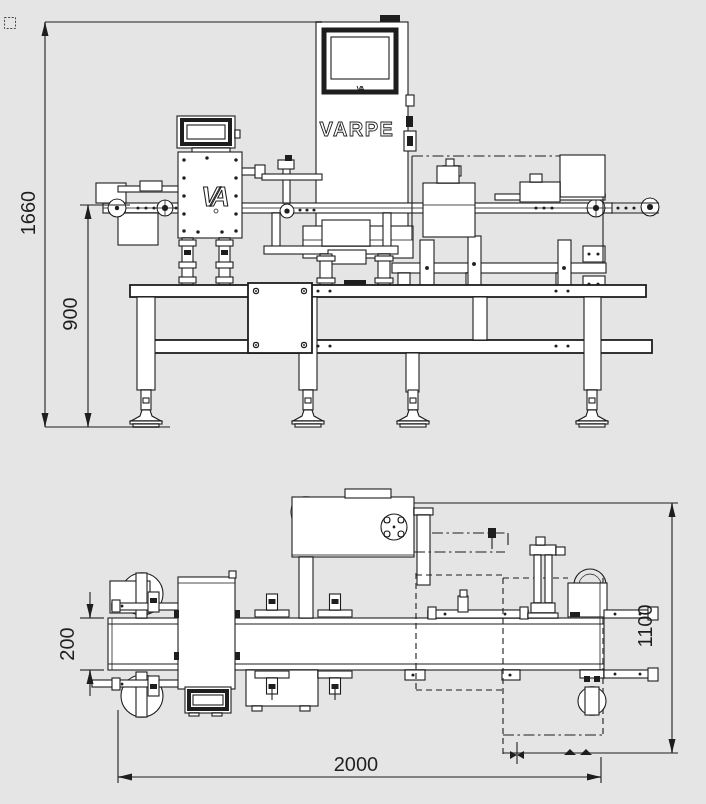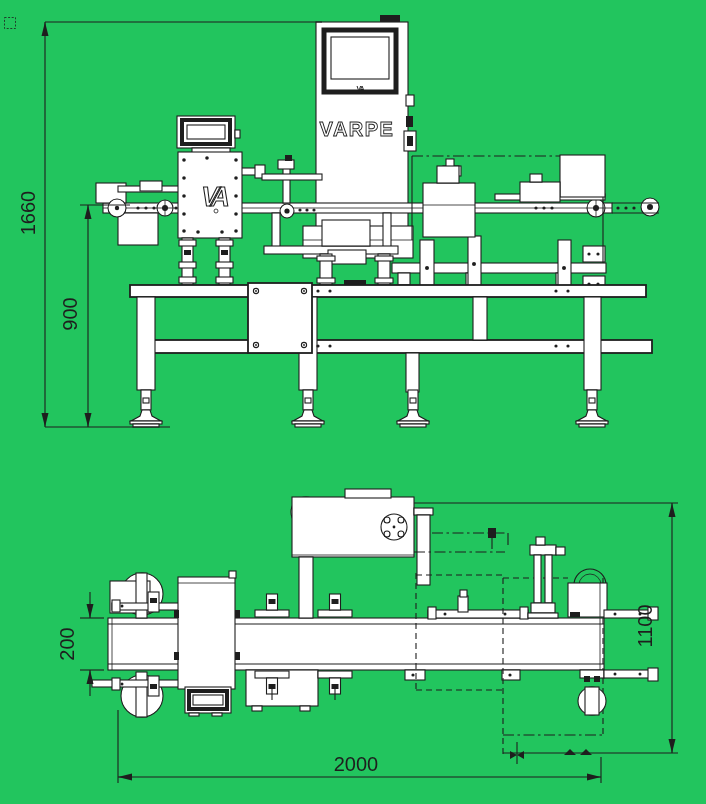--- a/index.html
+++ b/index.html
@@ -1,16 +1,16 @@
 <!DOCTYPE html>
 <html><head>
 <meta charset="utf-8">
 <style>
   html,body{margin:0;padding:0;background:#fff}
-  .canvas{position:relative;width:706px;height:804px;background:#22c55e;overflow:hidden}
+  .canvas{position:relative;width:706px;height:804px;background:#e5e5e5;overflow:hidden}
   svg{display:block}
   .ln{fill:none;stroke:#1e1e1e;stroke-width:1.1}
   .thin{fill:none;stroke:#1e1e1e;stroke-width:0.8}
   .wf{fill:#ffffff;stroke:#1e1e1e;stroke-width:1.1}
   .wf2{fill:#ffffff;stroke:#1e1e1e;stroke-width:1.8}
   .bk{fill:#1e1e1e;stroke:none}
   .dd{stroke-dasharray:11 3.5 2.5 3.5}
   .ds{stroke-dasharray:6 4}
   .bez{fill:#ffffff;stroke:#1e1e1e;stroke-width:5}
   .bez2{fill:#ffffff;stroke:#1e1e1e;stroke-width:4}

